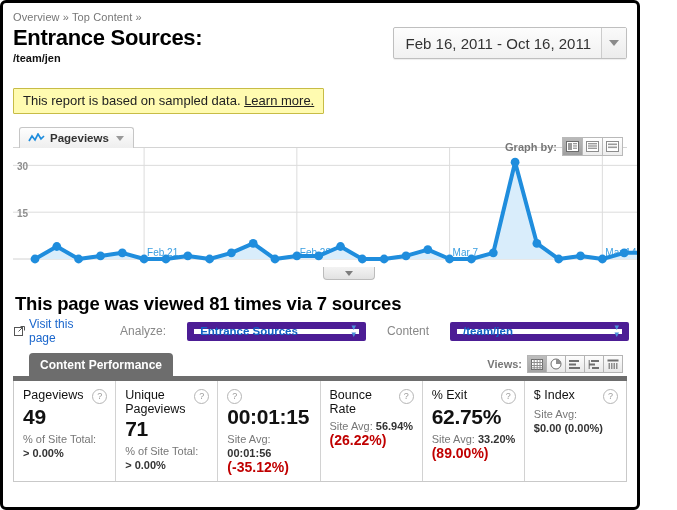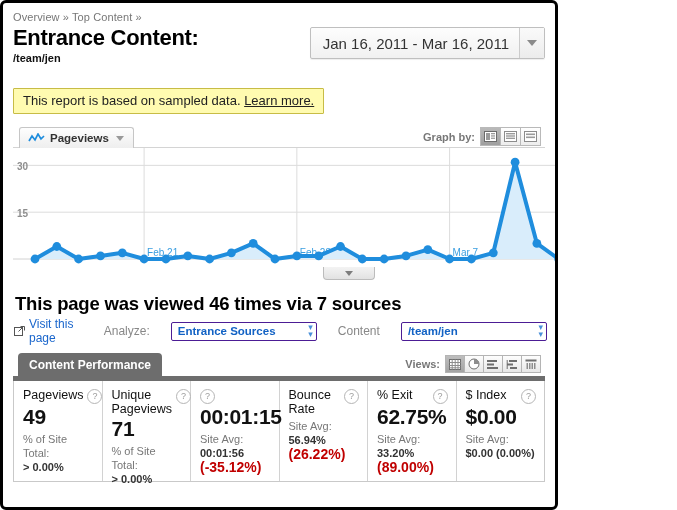--- a/index.html
+++ b/index.html
@@ -10,21 +10,21 @@
     width: 677px; height: 510px;
     font-family: "Liberation Sans", sans-serif;
     font-size: 12px;
     color: #000;
     overflow: hidden;
     position: relative;
   }
   .page {
     position: absolute;
     left: 0; top: 0;
-    width: 558px; height: 510px;
+    width: 640px; height: 510px;
     box-sizing: border-box;
     border: 3px solid #000;
     border-radius: 6px;
     background: #fff;
     overflow: hidden;
   }
   .inner {
     position: absolute;
     left: 0; top: 0; right: 0; bottom: 0;
     padding: 6px 8px 0 8px;
@@ -132,21 +132,21 @@
   }
   .legend-tab .caret-sm {
     width: 0; height: 0;
     border-left: 4px solid transparent;
     border-right: 4px solid transparent;
     border-top: 5px solid #999;
     margin-left: 2px;
   }
   .graph-by {
     position: absolute;
-    right: 4px; top: 0;
+    right: 4px; top: 10px;
     display: flex;
     align-items: center;
     gap: 6px;
     z-index: 4;
   }
   .graph-by-label {
     font-size: 11px;
     color: #777;
     font-weight: bold;
   }
@@ -224,21 +224,21 @@
   .visit-link .lbl { color:#1a66cc; text-decoration: none; }
   .ext-icon { display:block; }
   .ctl-label {
     font-size: 12px;
     color: #888;
   }
   .fake-select {
     display: flex;
     align-items: center;
     justify-content: space-between;
-    border: 1px solid #4c1d95;
+    border: 7px solid #4c1d95;
     background: #fff;
     height: 19px;
     border-radius: 2px;
     padding: 0 3px 0 6px;
     box-sizing: border-box;
   }
   .fake-select .val {
     font-size: 11.5px;
     font-weight: bold;
     color: #1262c4;
@@ -259,21 +259,21 @@
   .cp-area {
     margin: 11px 2px 0 2px;
     position: relative;
   }
   .cp-tabrow {
     position: relative;
     height: 23px;
   }
   .cp-tab {
     position: absolute;
-    left: 5px; top: 0;
+    left: 16px; top: 0;
     height: 23px;
     padding: 0 11px;
     background: #6d6d6d;
     color: #fff;
     font-size: 12px;
     font-weight: bold;
     border-radius: 4px 4px 0 0;
     display: flex;
     align-items: center;
     box-sizing: border-box;
@@ -373,25 +373,25 @@
 </head>
 <body>
 
 <div class="page">
 <div class="inner">
 
   
   <div class="breadcrumb">Overview » Top Content »</div>
 
   <div class="title-row">
-    <div class="page-title">Entrance Content:</div>
+    <div class="page-title">Entrance Sources:</div>
     <div class="page-subtitle">/team/jen</div>
 
     <div class="date-picker">
-      <div class="dp-text">Jan 16, 2011 - Mar 16, 2011</div>
+      <div class="dp-text">Feb 16, 2011 - Oct 16, 2011</div>
       <div class="dp-arrow">
             <span class="caret-dn"></span>
           </div>
     </div>
   </div>
 
   
   <div class="notice">
     <span>This report is based on sampled data.</span>
     <a href="#">Learn more.</a>
@@ -490,21 +490,21 @@
             <circle cx="633.0" cy="104.8" r="4.4" fill="#1f8ddd"></circle>
           </svg>
     </div>
 
     <div class="zoom-handle">
           <span class="caret-dn"></span>
         </div>
   </div>
 
   
-  <div class="summary">This page was viewed 46 times via 7 sources</div>
+  <div class="summary">This page was viewed 81 times via 7 sources</div>
 
   <div class="controls-row">
     <a class="visit-link" href="#">
       <span>
         <svg class="ext-icon" width="12" height="12" viewBox="0 0 12 12">
           <rect x="0.5" y="2.5" width="8" height="8" fill="none" stroke="#555" stroke-width="1"></rect>
           <path d="M4.5 6.5 L9.5 1.5" stroke="#555" stroke-width="1" fill="none"></path>
           <path d="M6.5 1.5 H10.5 V5.5" stroke="#555" stroke-width="1" fill="none"></path>
         </svg>
       </span>
@@ -617,21 +617,20 @@
             </div>
             <div class="m-value">62.75%</div>
             <div class="m-sub">Site Avg: <b>33.20%</b></div>
             <div class="m-delta">(89.00%)</div>
           </div>
           <div class="metric">
             <div class="m-head">
               <div class="m-name">$ Index</div>
               <div class="q-icon">?</div>
             </div>
-            <div class="m-value">$0.00</div>
             <div class="m-sub">Site Avg:</div>
             <div class="m-sub-plain"><b>$0.00 (0.00%)</b></div>
           </div>
         </div>
   </div>
 
 </div>
 </div>
 
 </body></html>

